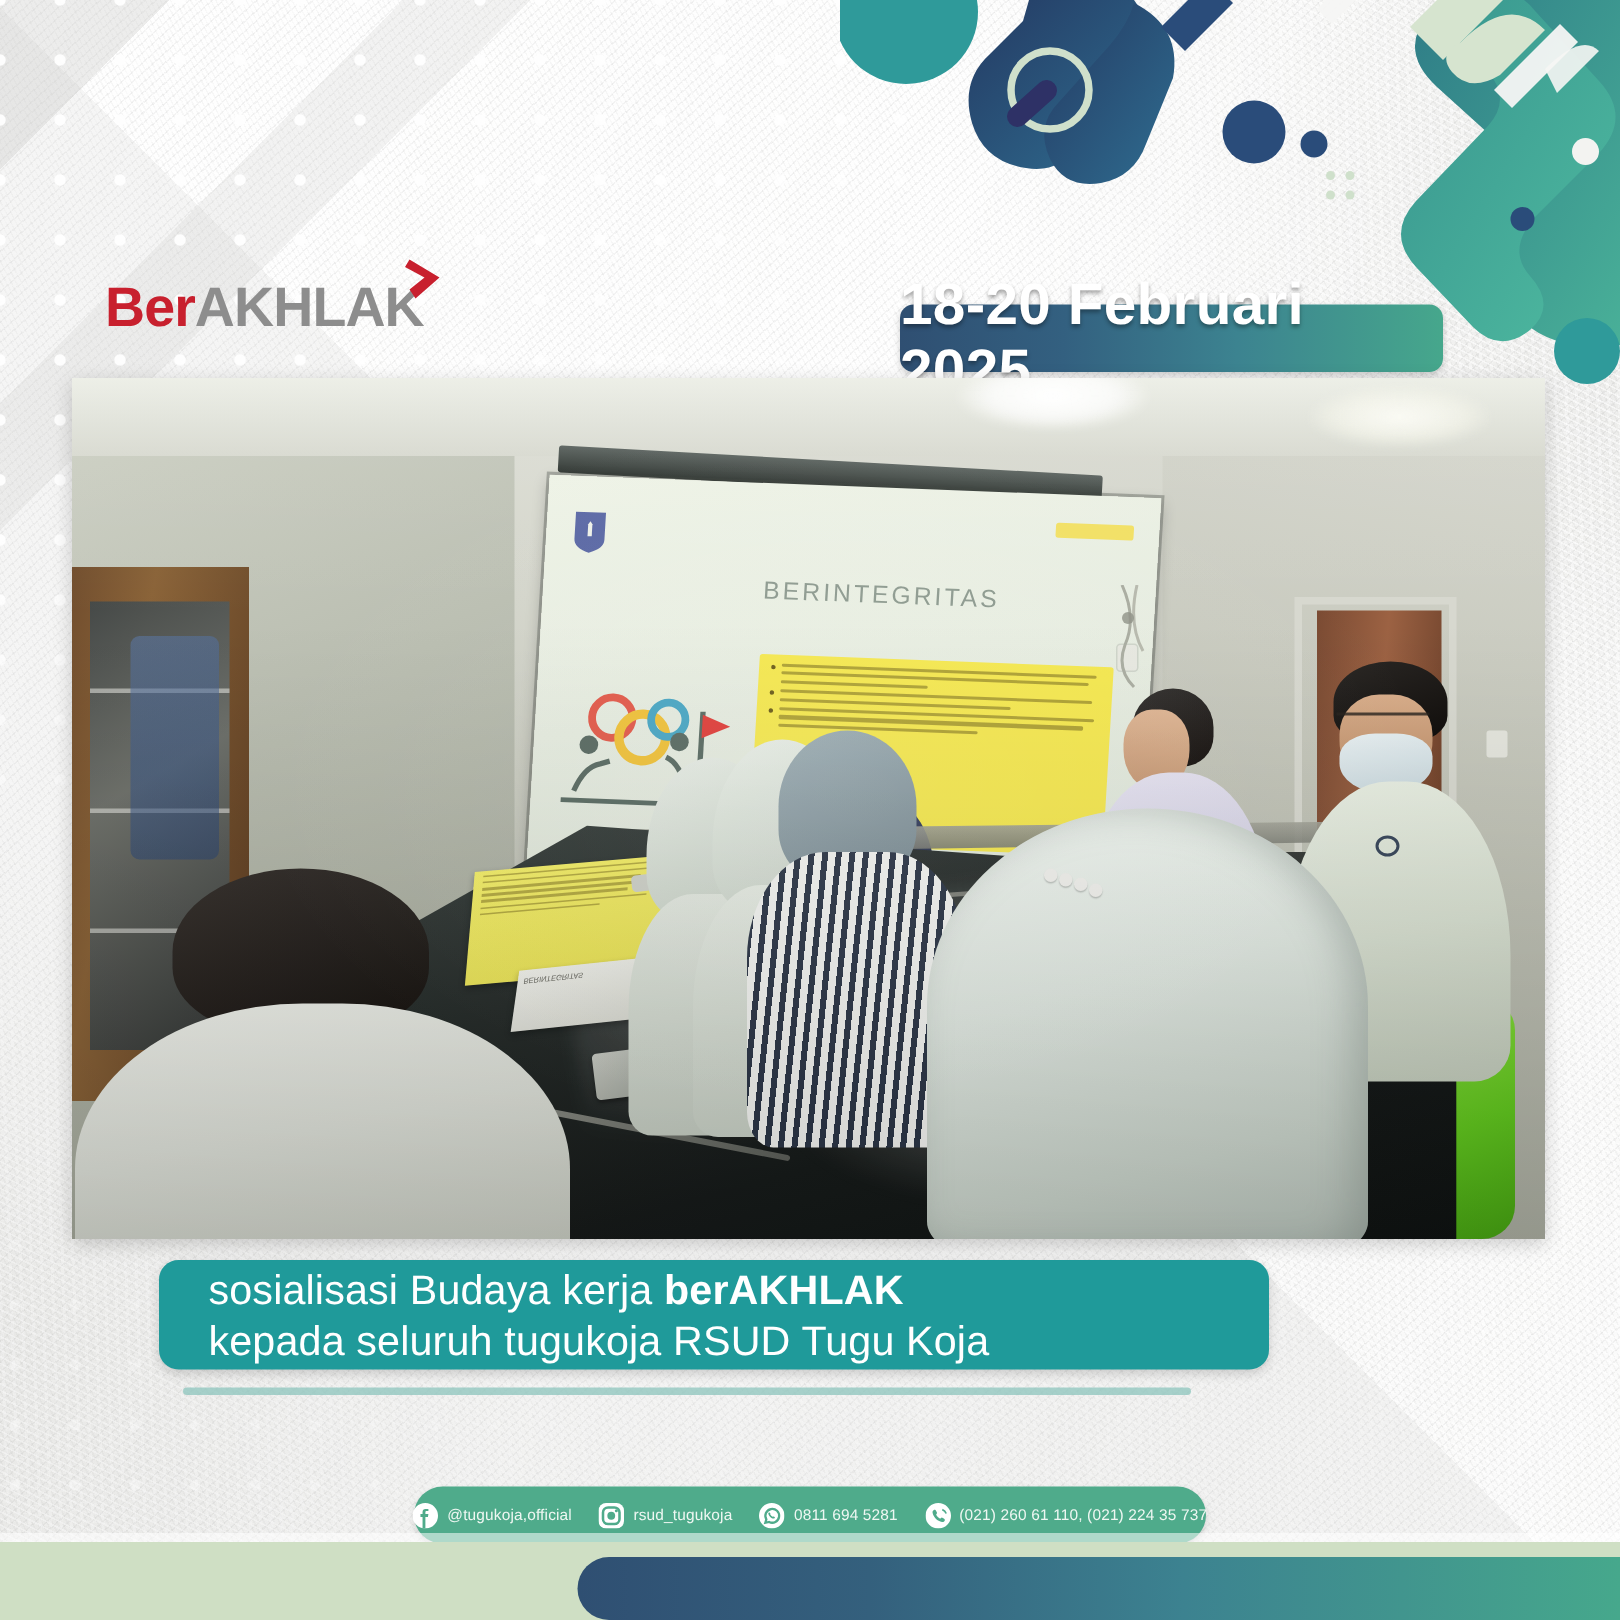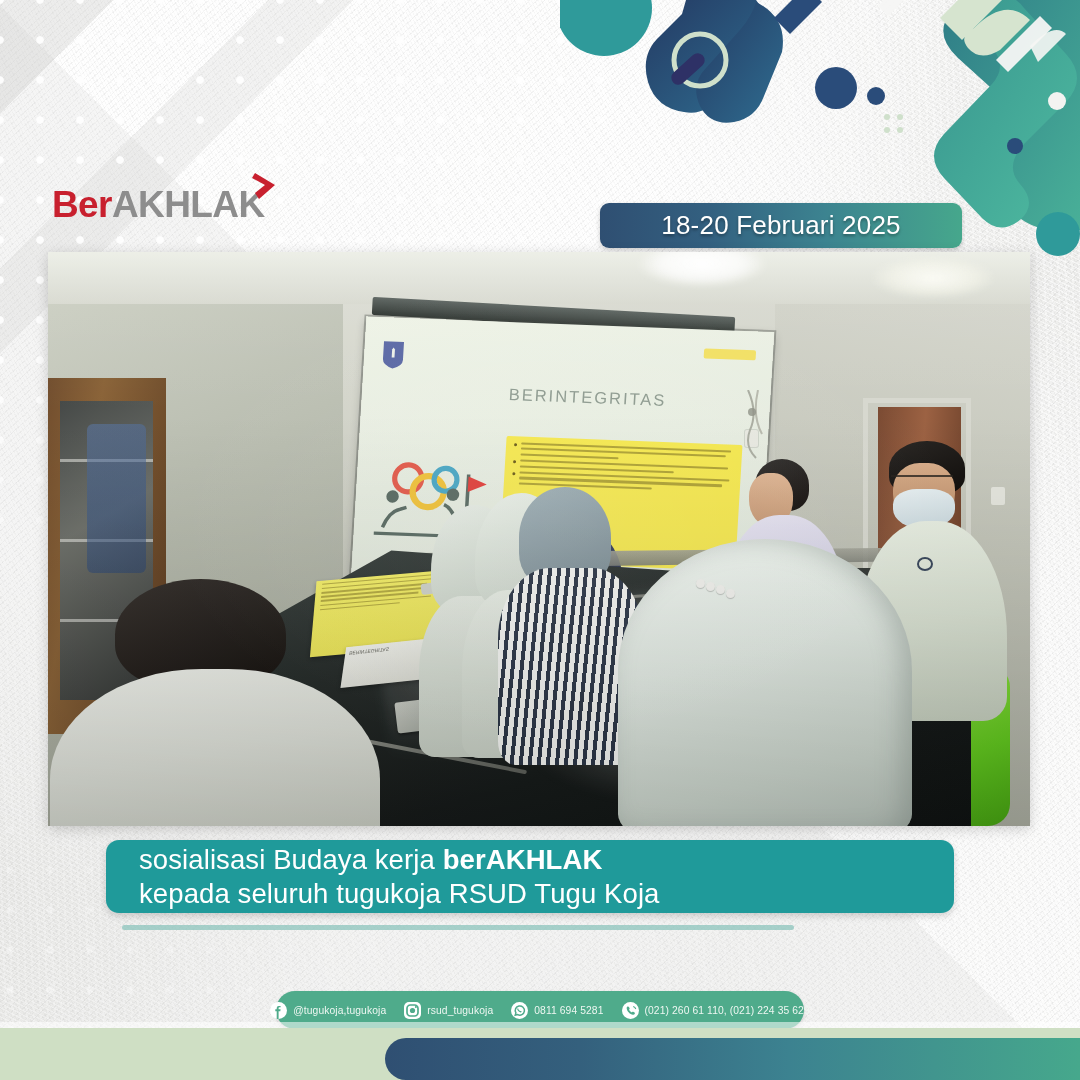--- a/index.html
+++ b/index.html
@@ -76,36 +76,36 @@
   .jak-block{ display:flex; align-items:center; gap:10px; }
   .jak-mark{ width:118px; height:78px; position:relative; }
   .rumah-sehat{ display:flex; align-items:flex-end; gap:6px; }
   .rs-text{ font-weight:bold; font-size:21px; line-height:1.12; color:#1f3a6e; letter-spacing:.1px; }
   .rs-cross{ width:52px; height:52px; margin-bottom:14px; }
 
   
   .berakhlak{ position:absolute; left:52px; top:186px; width:250px; }
   .ber-word{ font-size:37px; font-weight:bold; letter-spacing:-.6px; line-height:1;
              color:#8a8a8a; position:relative; display:inline-block; }
-  .ber-word .red{ color:#c8202e; }
+  .ber-word .red{ color:#c8202e;margin-left:18px; }
   .ber-word .grey{ color:#8d8d8d; }
   .ber-arrow{ position:absolute; right:-14px; top:-16px; width:28px; height:30px; }
   .ber-tag{ margin-top:4px; font-size:9.4px; line-height:1.45; font-weight:bold; color:#6f6f6f; letter-spacing:.1px; }
   .ber-tag .r{ color:#c8202e; }
 
   
   .date-badge{
     position:absolute; left:600px; top:203px; width:362px; height:45px;
     border-radius:9px;
     background:linear-gradient(90deg,#2f4f72 0%,#336080 30%,#3c8390 62%,#46a78c 100%);
     display:flex; align-items:center; justify-content:center;
     box-shadow:0 2px 5px rgba(0,0,0,.18);
   }
   .date-badge span{
-    font-size:26px; font-weight:normal; color:#ffffff; letter-spacing:.2px;
+    font-size:39px; font-weight:bold; color:#ffffff; letter-spacing:.2px;
     text-shadow:0 2px 3px rgba(0,0,0,.35);
   }
 
   
   .photo-frame{
     position:absolute; left:48px; top:252px; width:982px; height:574px;
     background:#fff; padding:0;
     box-shadow:0 3px 12px rgba(0,0,0,.18);
     overflow:hidden;
   }
@@ -305,21 +305,21 @@
   .photo-grade{
     position:absolute; inset:0;
     background:
       radial-gradient(ellipse at 52% 46%, rgba(255,255,255,.07) 0%, rgba(0,0,0,0) 55%),
       linear-gradient(180deg, rgba(255,255,255,.06) 0%, rgba(0,0,0,0) 28%, rgba(0,0,0,.14) 100%);
     pointer-events:none;
   }
 
   
   .caption{
-    position:absolute; left:106px; top:840px; width:848px; height:73px;
+    position:absolute; left:106px; top:840px; width:740px; height:73px;
     background:#1f9a9a;
     border-radius:13px;
     display:flex; flex-direction:column; justify-content:center;
     padding:0 0 0 33px;
     box-shadow:0 3px 7px rgba(0,0,0,.16);
   }
   .caption .l1, .caption .l2{
     color:#fff; font-size:27.5px; line-height:1.22; letter-spacing:.1px;
   }
   .caption .l1 b{ font-weight:bold; }
@@ -610,21 +610,21 @@
 
   <div class="contact">
 
     <div class="c-item">
       <span class="c-ico">
         <svg width="17" height="17" viewBox="0 0 17 17" xmlns="http://www.w3.org/2000/svg">
           <circle cx="8.5" cy="8.5" r="8.5" fill="#fff"></circle>
           <path d="M10.6 5.3H9.4c-.5 0-.8.3-.8.8v1.2h2l-.3 2H8.6V17H6.7v-7.7H5.3v-2h1.4V6q0-2 2-2h1.9Z" fill="#4fab8b"></path>
         </svg>
       </span>
-      <span>@tugukoja,tugukoja</span>
+      <span>@tugukoja,official</span>
     </div>
     <div class="c-sep"></div>
 
     <div class="c-item">
       <span class="c-ico">
         <svg width="17" height="17" viewBox="0 0 17 17" xmlns="http://www.w3.org/2000/svg">
           <rect x="0" y="0" width="17" height="17" rx="5" fill="#fff"></rect>
           <rect x="3" y="3" width="11" height="11" rx="3.4" fill="none" stroke="#4fab8b" stroke-width="1.7"></rect>
           <circle cx="8.5" cy="8.5" r="2.6" fill="#4fab8b"></circle>
           <circle cx="11.9" cy="5.1" r="1" fill="#4fab8b"></circle>
@@ -647,21 +647,21 @@
     <div class="c-sep"></div>
 
     <div class="c-item">
       <span class="c-ico">
         <svg width="17" height="17" viewBox="0 0 17 17" xmlns="http://www.w3.org/2000/svg">
           <circle cx="8.5" cy="8.5" r="8.5" fill="#fff"></circle>
           <path d="M5.6 4.6c.6-.3 1.2.1 1.5.7l.5 1c.2.4 0 .7-.3 1-.3.3-.2.6 0 .9.5.8 1.2 1.5 2 2 .3.2.6.2.9-.1.3-.3.6-.5 1-.3l1 .5c.6.3.9.9.6 1.5-.3.6-1 1-1.8.9-3-.4-5.9-3.3-6.3-6.3-.1-.8.3-1.5.9-1.8Z" fill="#4fab8b"></path>
           <path d="M11.2 4.4a4.3 4.3 0 0 1 2.6 2.6" fill="none" stroke="#4fab8b" stroke-width="1.1"></path>
         </svg>
       </span>
-      <span>(021) 260 61 110, (021) 224 35 629</span>
+      <span>(021) 260 61 110, (021) 224 35 737</span>
     </div>
   </div>
 
   <div class="bottom-white"></div>
   <div class="bottom-band"></div>
   <div class="bottom-bar"></div>
 
 </div>
 
 </body></html>

